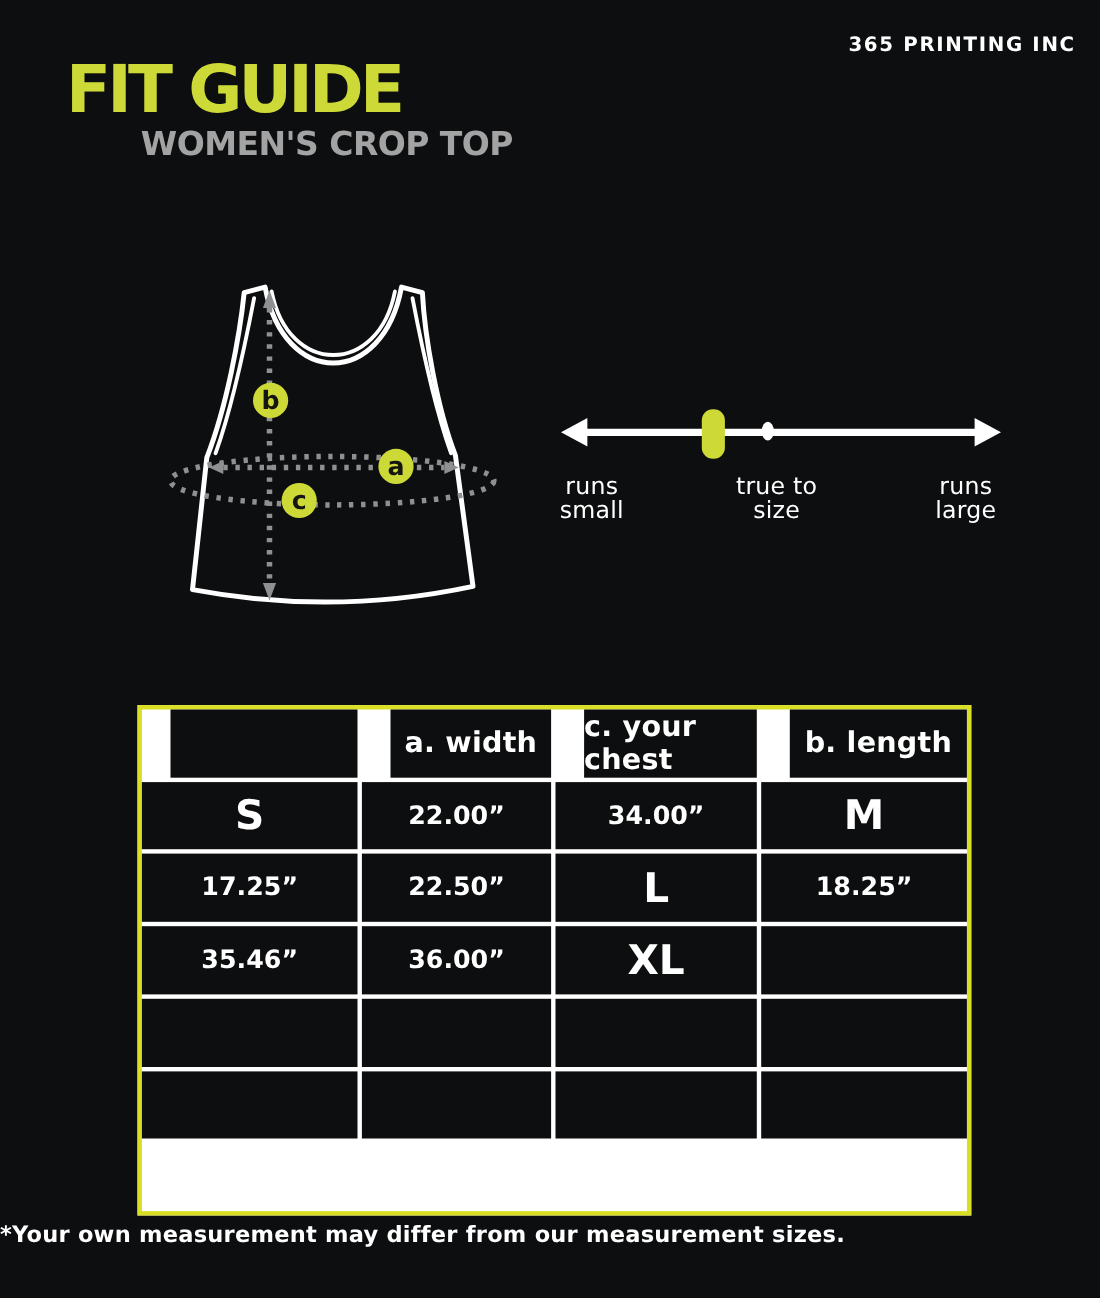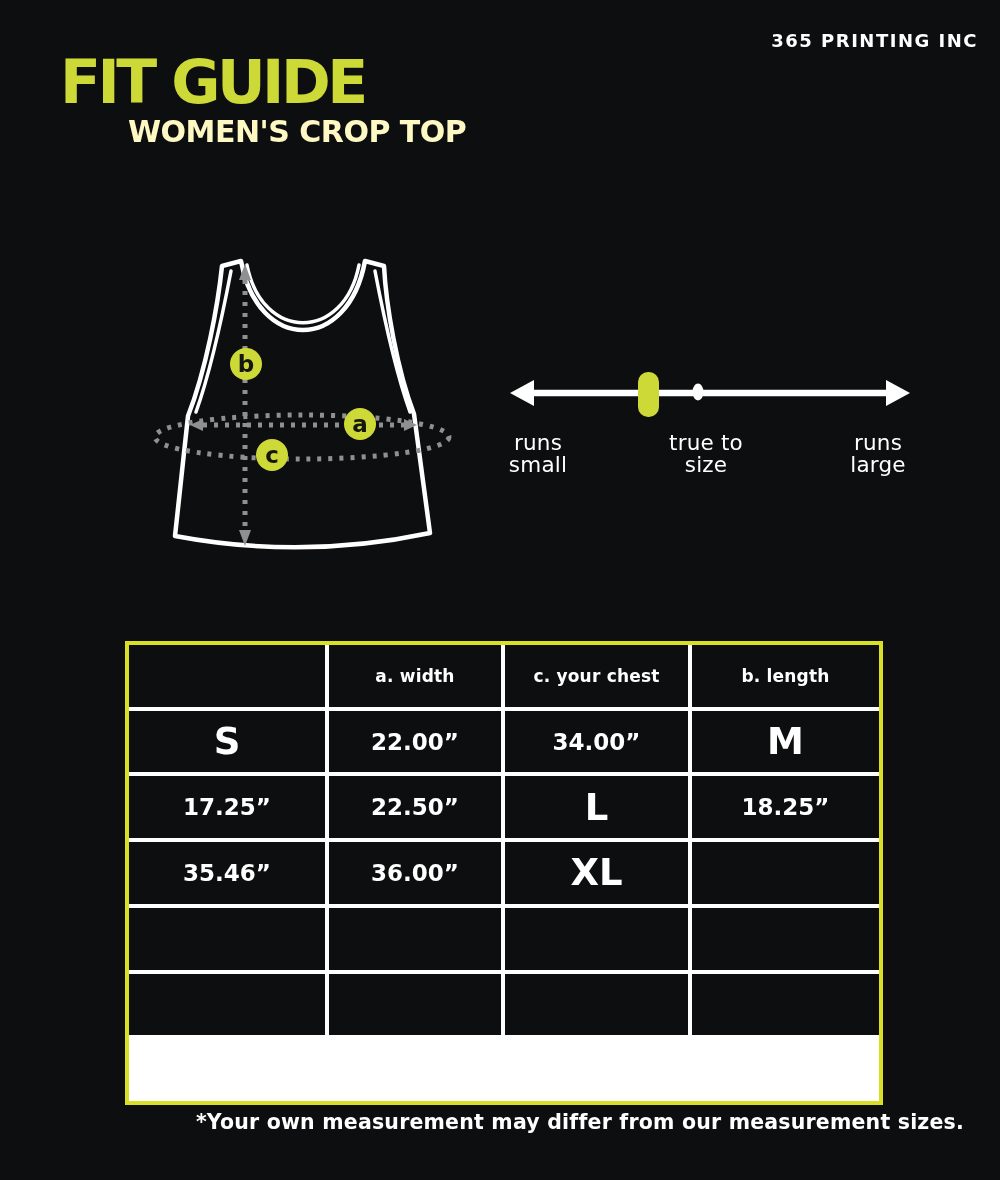--- a/index.html
+++ b/index.html
@@ -16,21 +16,21 @@
     position:absolute;top:30px;right:22px;
     color:#fff;font-size:18px;font-weight:bold;letter-spacing:1.5px;
   }
   .title-block{position:absolute;left:60px;top:52px;}
   .title-block h1{
     margin:0;color:var(--accent,#cdd936);
     font-size:60px;font-weight:bold;letter-spacing:-3.5px;line-height:1.0;
   }
   .subtitle{
     margin-left:68px;margin-top:2px;
-    color:#fef9c3;font-size:30px;font-weight:bold;letter-spacing:-0.5px;
+    color:#a3a3a3;font-size:30px;font-weight:bold;letter-spacing:-0.5px;
   }
 
   
   .tank-svg{position:absolute;left:130px;top:240px;}
   .scale-svg{position:absolute;left:490px;top:355px;}
   .outline{fill:none;stroke:#fff;stroke-width:4.5;stroke-linejoin:round;stroke-linecap:round;}
   .inner-line{fill:none;stroke:#fff;stroke-width:3.5;stroke-linecap:round;}
   .dash{fill:none;stroke:var(--diagram-dash,#8f9092);stroke-width:5;stroke-dasharray:4 7;}
   .dash-arrow{fill:var(--diagram-dash,#8f9092);}
   .marker{fill:var(--accent,#cdd936);}
@@ -56,27 +56,27 @@
     background:#fff;
     display:grid;gap:4px;
     grid-template-columns:196px 172px 183px 1fr;
     grid-template-rows:repeat(7,1fr);
   }
   .cell{
     background:var(--background,#0d0e0f);
     display:flex;align-items:center;justify-content:center;
     color:#fff;font-weight:bold;
   }
-  .cell.header{font-size:17px;letter-spacing:0.2px;}
+  .cell.header{font-size:26px;letter-spacing:0.2px;margin-left:26px;}
   .cell.size{font-size:37px;}
   .cell.value{font-size:23px;}
 
   .footnote{
     position:absolute;left:0;top:1110px;width:964px;
-    text-align:right;color:#fff;font-weight:bold;font-size:20.5px;letter-spacing:0.2px;
+    text-align:left;color:#fff;font-weight:bold;font-size:20.5px;letter-spacing:0.2px;
   }
 </style>
 </head>
 <body>
 
 <div class="page">
 
   <div class="brand">365 PRINTING INC</div>
 
   <div class="title-block">

